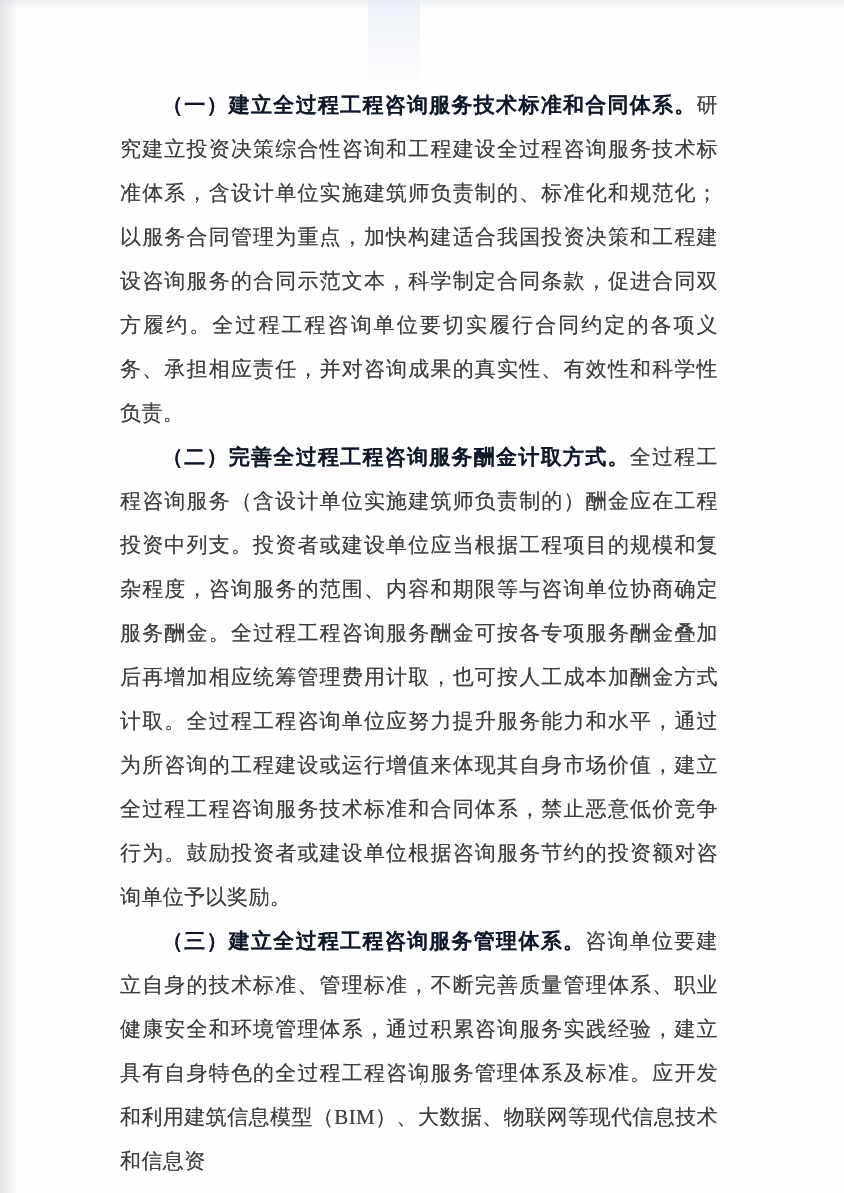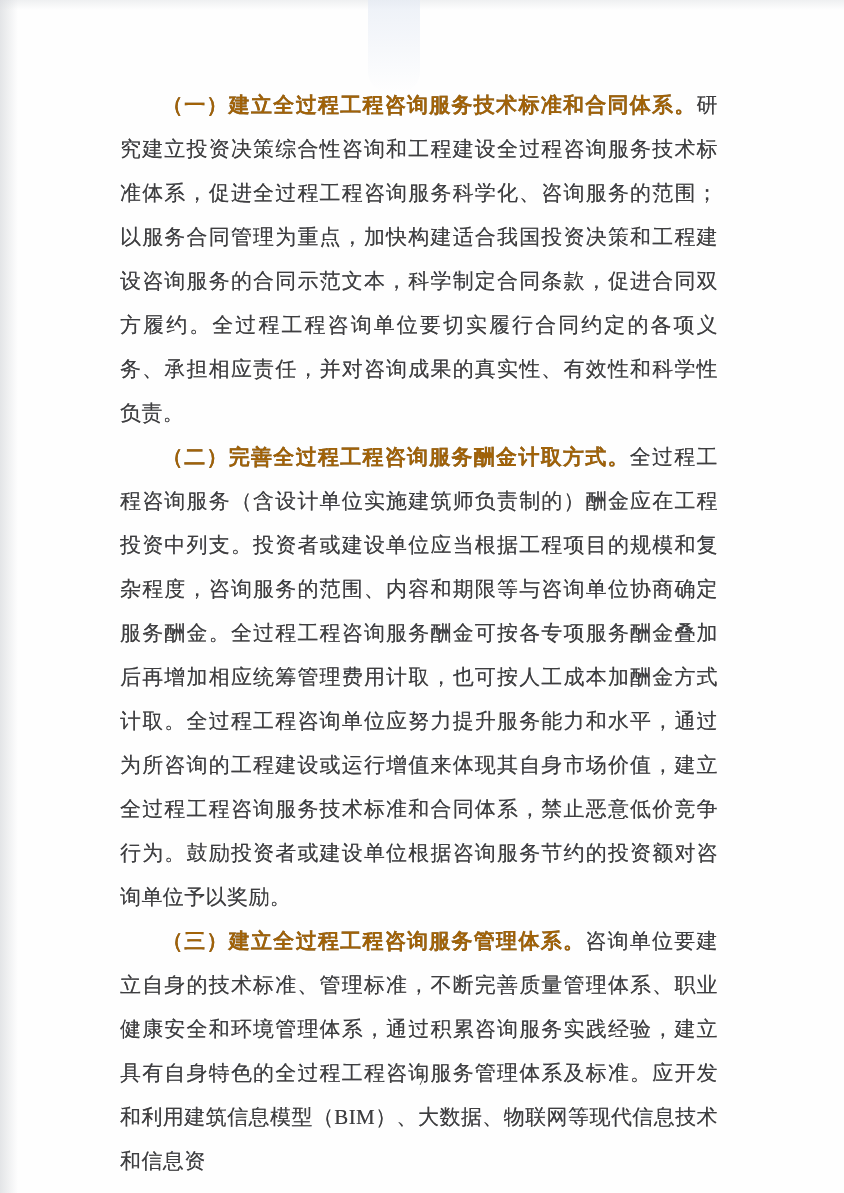--- a/index.html
+++ b/index.html
@@ -51,21 +51,21 @@
     text-align: justify;
     text-justify: inter-ideograph;
   }
   .para {
     margin: 0;
     text-indent: 2em;
     text-shadow: 0 0 0.6px rgba(70,70,72,0.7);
   }
   .para-heading {
     font-weight: 700;
-    color: #a16207;
+    color: #0f172a;
   }
   .page-number {
     position: absolute;
     left: 0;
     top: 1072px;
     width: 100%;
     text-align: center;
     font-size: 15px;
     color: #4b4b4d;
     letter-spacing: 1px;
@@ -73,21 +73,21 @@
 </style>
 </head>
 <body>
 
 <div class="page">
   <div class="edge-shadow-left"></div>
   <div class="edge-shadow-top"></div>
   <div class="top-smudge"></div>
 
   <main class="content">
-    <p class="para"><span class="para-heading">（一）建立全过程工程咨询服务技术标准和合同体系。</span><span class="para-text">研究建立投资决策综合性咨询和工程建设全过程咨询服务技术标准体系，促进全过程工程咨询服务科学化、咨询服务的范围；以服务合同管理为重点，加快构建适合我国投资决策和工程建设咨询服务的合同示范文本，科学制定合同条款，促进合同双方履约。全过程工程咨询单位要切实履行合同约定的各项义务、承担相应责任，并对咨询成果的真实性、有效性和科学性负责。</span></p>
+    <p class="para"><span class="para-heading">（一）建立全过程工程咨询服务技术标准和合同体系。</span><span class="para-text">研究建立投资决策综合性咨询和工程建设全过程咨询服务技术标准体系，含设计单位实施建筑师负责制的、标准化和规范化；以服务合同管理为重点，加快构建适合我国投资决策和工程建设咨询服务的合同示范文本，科学制定合同条款，促进合同双方履约。全过程工程咨询单位要切实履行合同约定的各项义务、承担相应责任，并对咨询成果的真实性、有效性和科学性负责。</span></p>
 
     <p class="para"><span class="para-heading">（二）完善全过程工程咨询服务酬金计取方式。</span><span class="para-text">全过程工程咨询服务（含设计单位实施建筑师负责制的）酬金应在工程投资中列支。投资者或建设单位应当根据工程项目的规模和复杂程度，咨询服务的范围、内容和期限等与咨询单位协商确定服务酬金。全过程工程咨询服务酬金可按各专项服务酬金叠加后再增加相应统筹管理费用计取，也可按人工成本加酬金方式计取。全过程工程咨询单位应努力提升服务能力和水平，通过为所咨询的工程建设或运行增值来体现其自身市场价值，建立全过程工程咨询服务技术标准和合同体系，禁止恶意低价竞争行为。鼓励投资者或建设单位根据咨询服务节约的投资额对咨询单位予以奖励。</span></p>
 
     <p class="para"><span class="para-heading">（三）建立全过程工程咨询服务管理体系。</span><span class="para-text">咨询单位要建立自身的技术标准、管理标准，不断完善质量管理体系、职业健康安全和环境管理体系，通过积累咨询服务实践经验，建立具有自身特色的全过程工程咨询服务管理体系及标准。应开发和利用建筑信息模型（BIM）、大数据、物联网等现代信息技术和信息资</span></p>
   </main>
 
   <div class="page-number">7</div>
 </div>
 
 </body></html>

